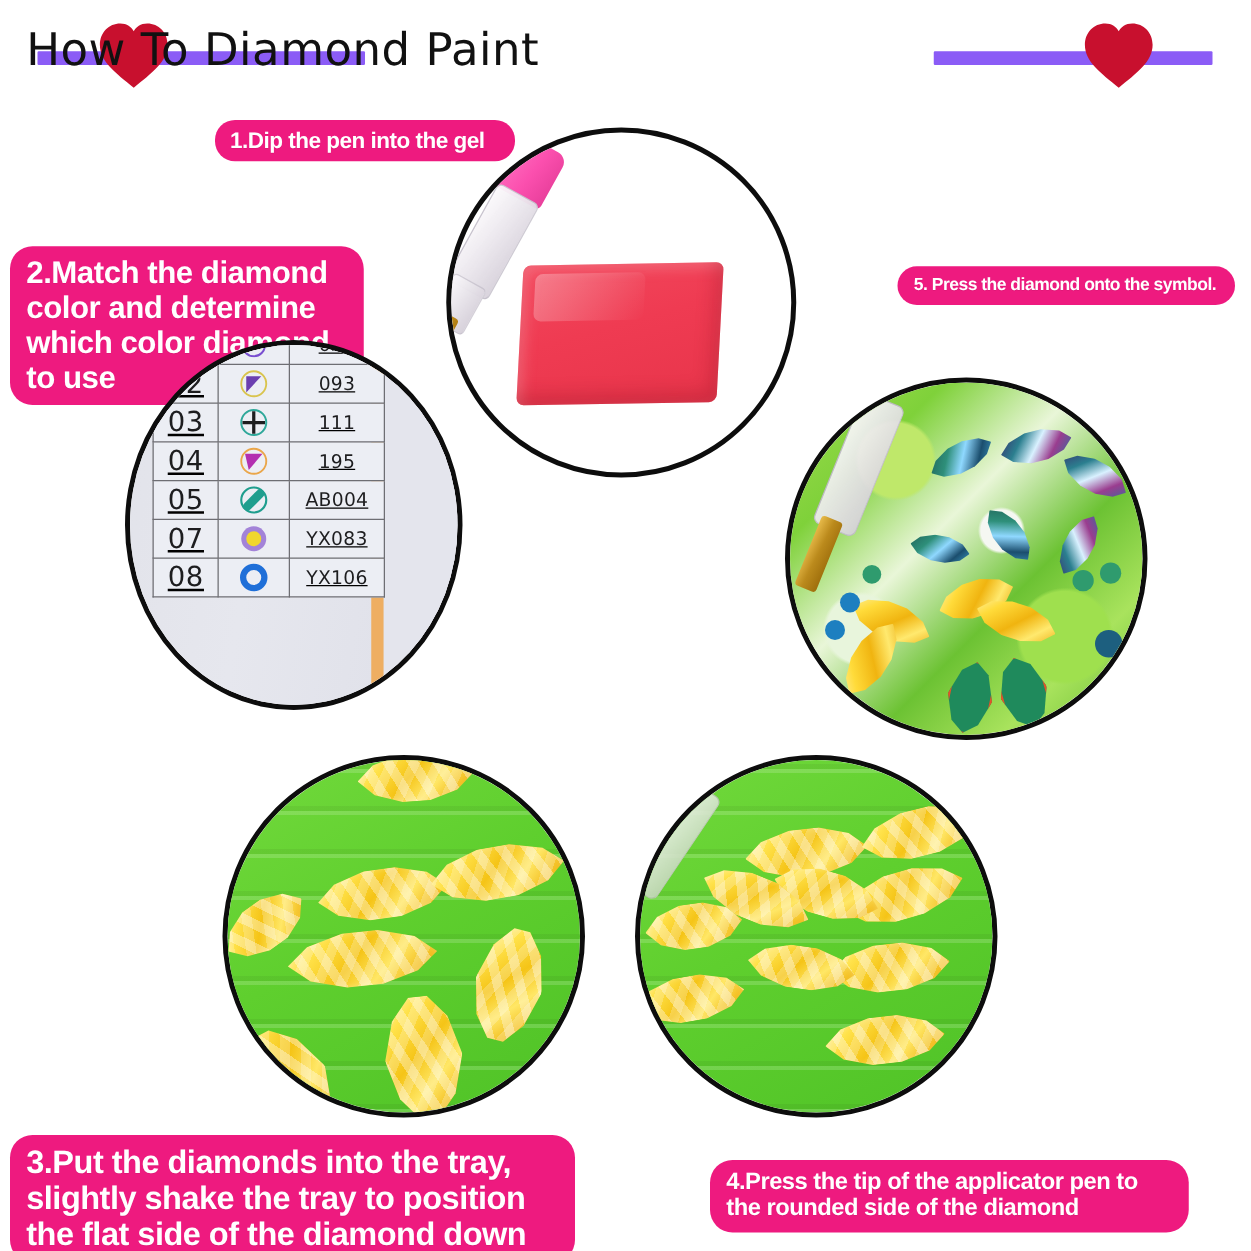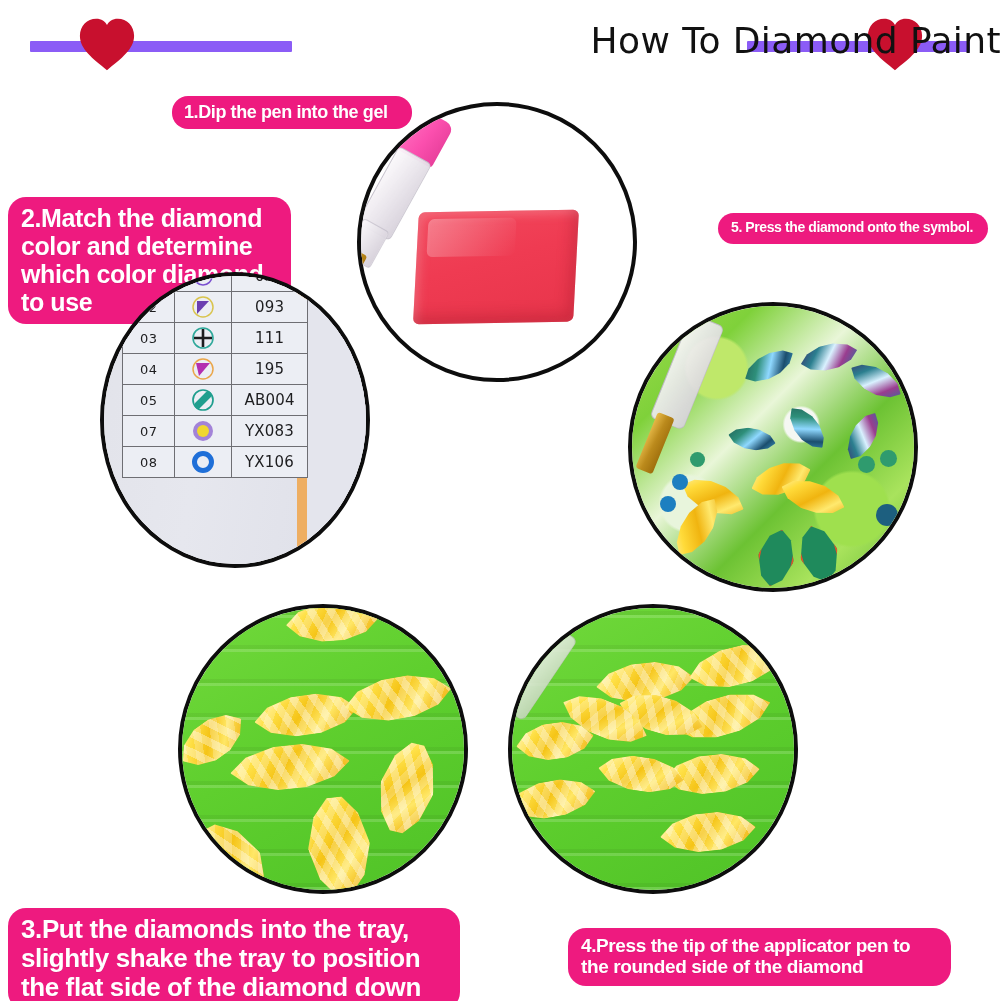--- a/index.html
+++ b/index.html
@@ -16,21 +16,21 @@
   .header{position:absolute;left:0;top:0;width:1001px;height:80px;}
   .rule{position:absolute;height:11px;background:#8b5cf6;border-radius:1px;top:41px;}
   .rule.left{left:30px;width:262px;}
   .rule.right{left:747px;width:223px;}
   .heart{position:absolute;top:16px;width:58px;height:56px;}
   .heart.l{left:78px;}
   .heart.r{left:866px;}
   .heart svg{display:block;width:100%;height:100%;}
   .title{
     position:absolute;left:0;right:0;top:19px;
-    text-align:right;
+    text-align:left;
     font-family:"DejaVu Sans", sans-serif;
     font-size:36px;letter-spacing:.4px;
     color:#111111;font-weight:400;
     line-height:44px;
     margin-left:21px;
   }
 
   
   .label{
     position:absolute;
@@ -109,31 +109,32 @@
   .chartbg{
     position:absolute;left:0;top:0;width:100%;height:100%;
     background:linear-gradient(100deg,#e2e3ea 0%,#e6e7ee 40%,#dedfe8 100%);
   }
   .canvasband{position:absolute;left:193px;top:0;width:10px;height:100%;background:#f0a44a;opacity:.85;}
   .canvasband2{position:absolute;left:203px;top:0;width:70px;height:100%;background:#e4e5ed;}
   .tbl{
     position:absolute;left:18px;top:-16px;width:186px;
     border-collapse:collapse;
     font-family:"DejaVu Sans", sans-serif;
+    text-decoration:underline;
   }
   .tbl td{
     border:1px solid #6e6e73;
     height:30px;
     font-size:16px;color:#1d1d1f;
     background:#eceef4;
     padding:0;
     text-align:center;
     vertical-align:middle;
   }
-  .tbl td.num{width:48px;font-size:13px;letter-spacing:.5px;}
+  .tbl td.num{width:48px;font-size:22px;letter-spacing:.5px;}
   .tbl td.sym{width:52px;}
   .tbl td.code{width:70px;font-size:15px;text-align:center;letter-spacing:.2px;}
   .sym svg{display:block;margin:0 auto;}
 
   
   .tray{
     position:absolute;left:0;top:0;width:100%;height:100%;
     background:
       repeating-linear-gradient(0deg,
         rgba(255,255,255,.16) 0px, rgba(255,255,255,.16) 3px,

